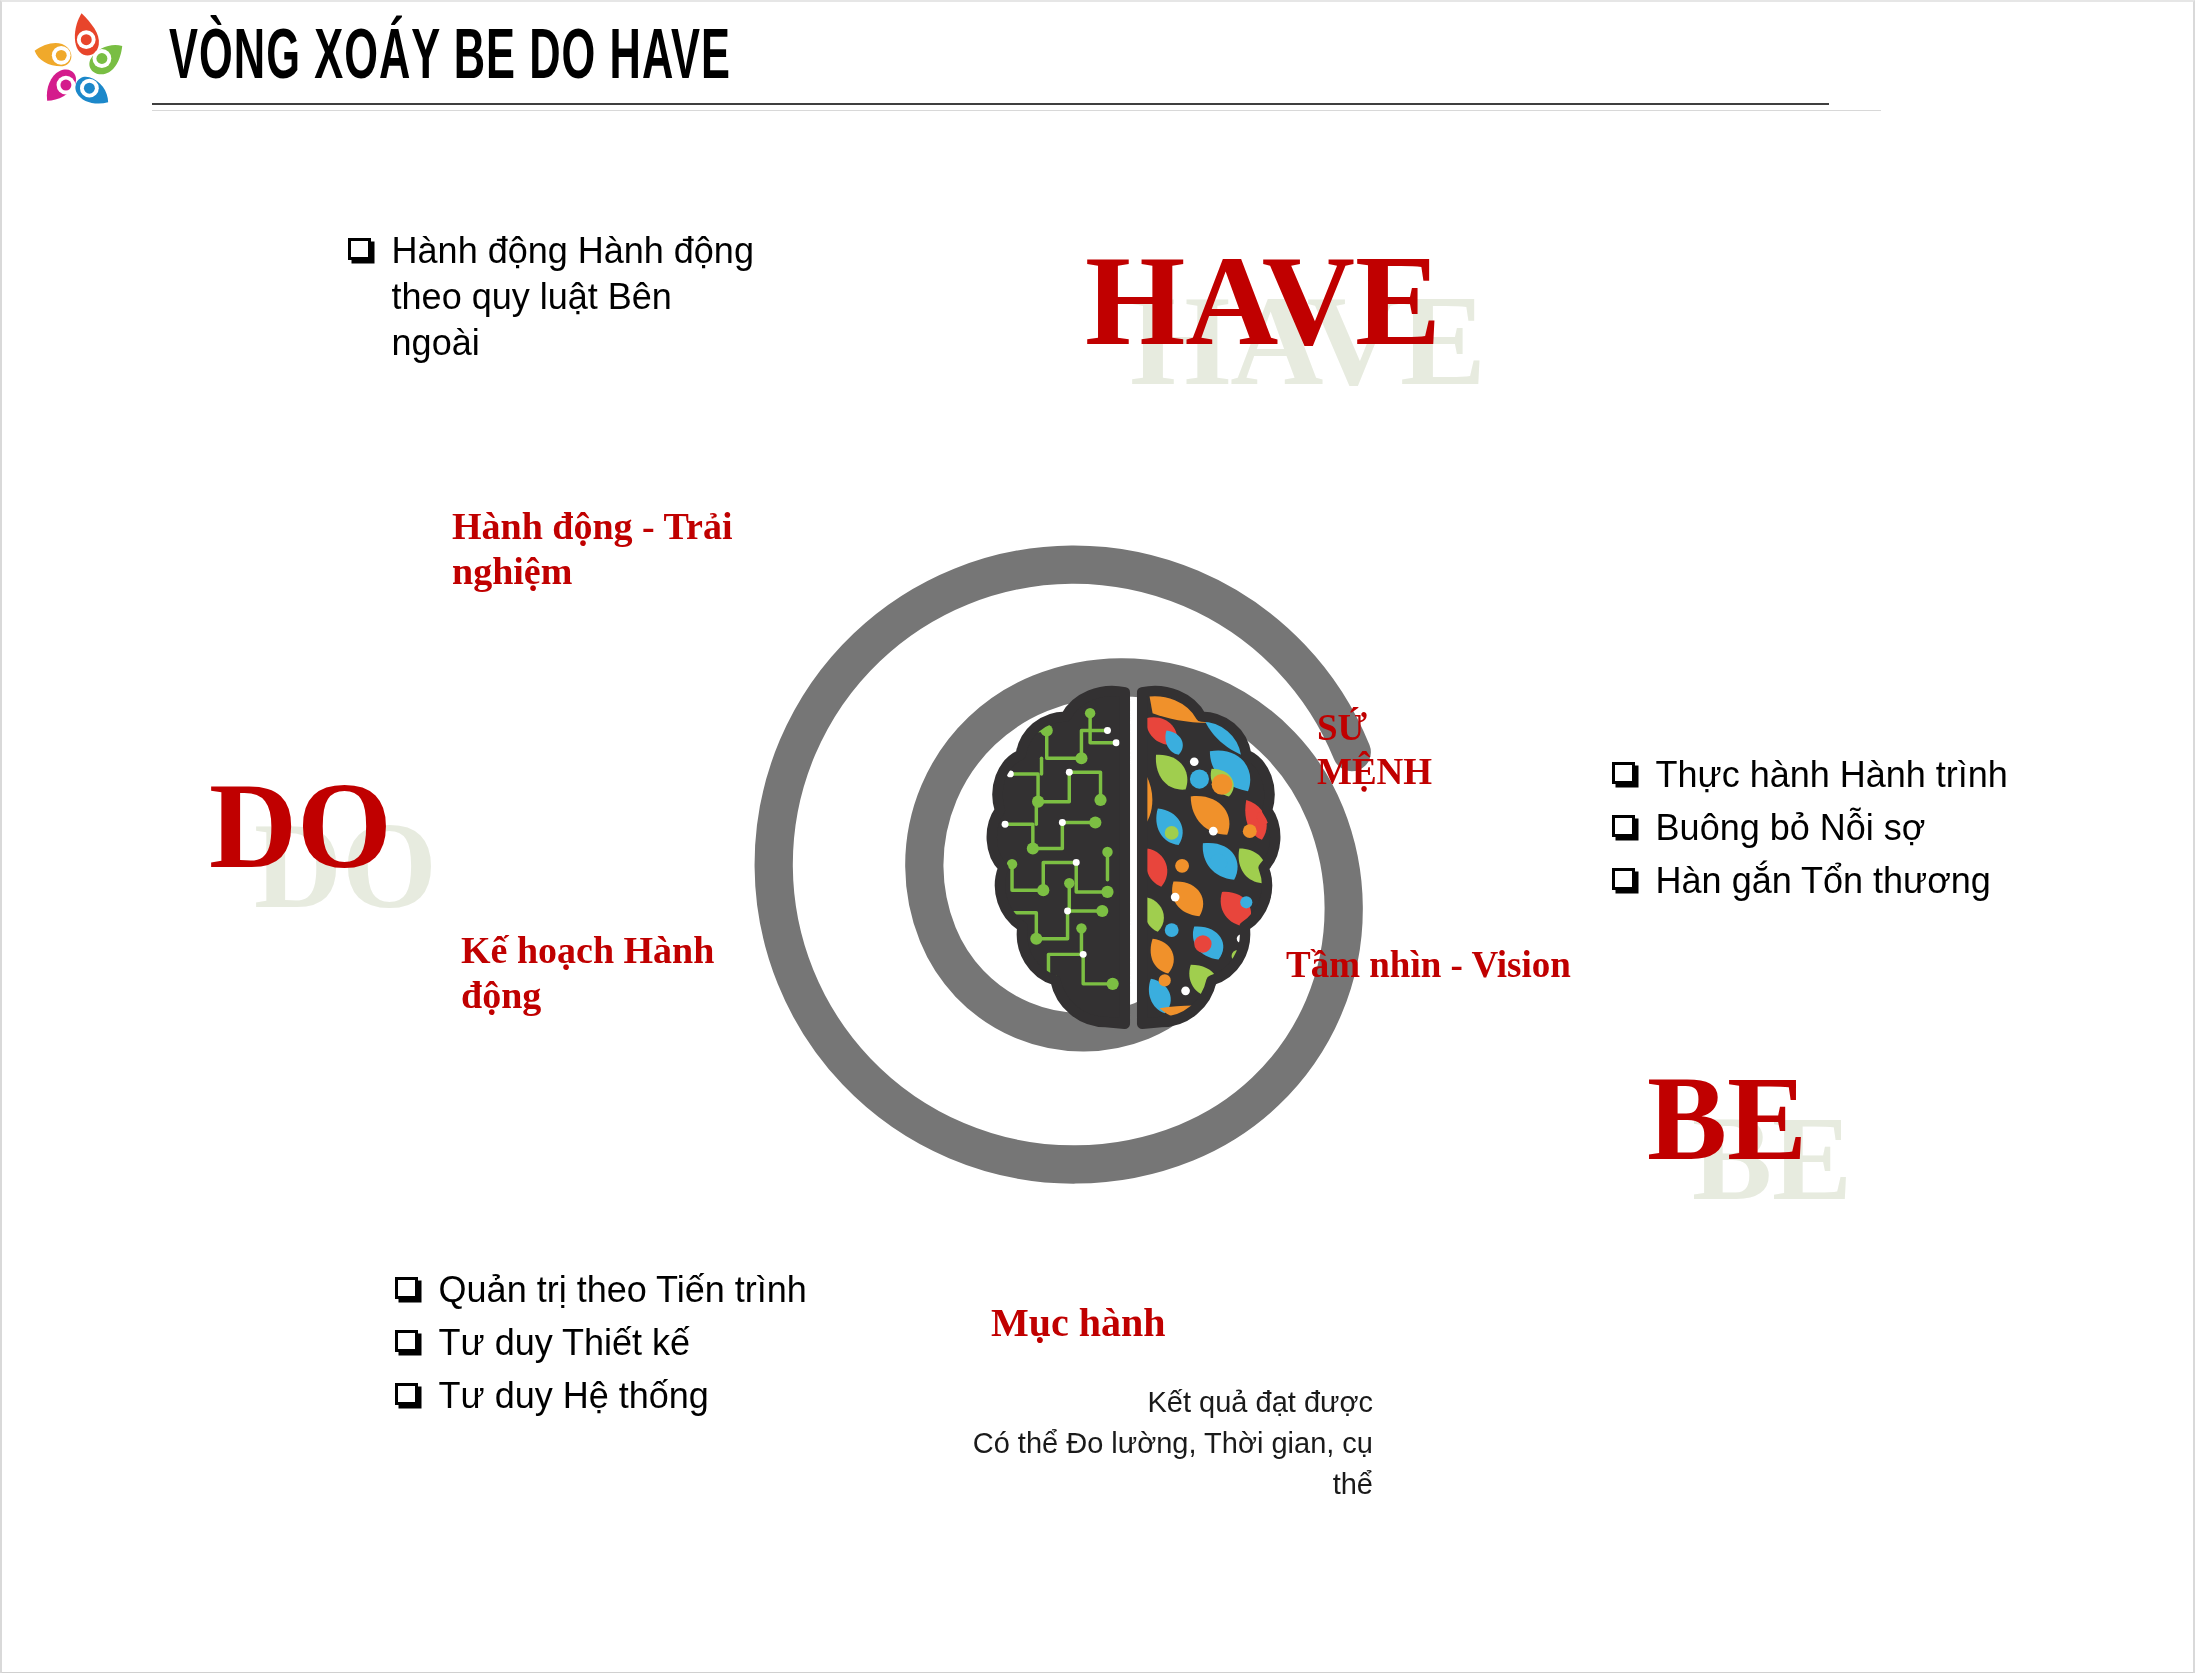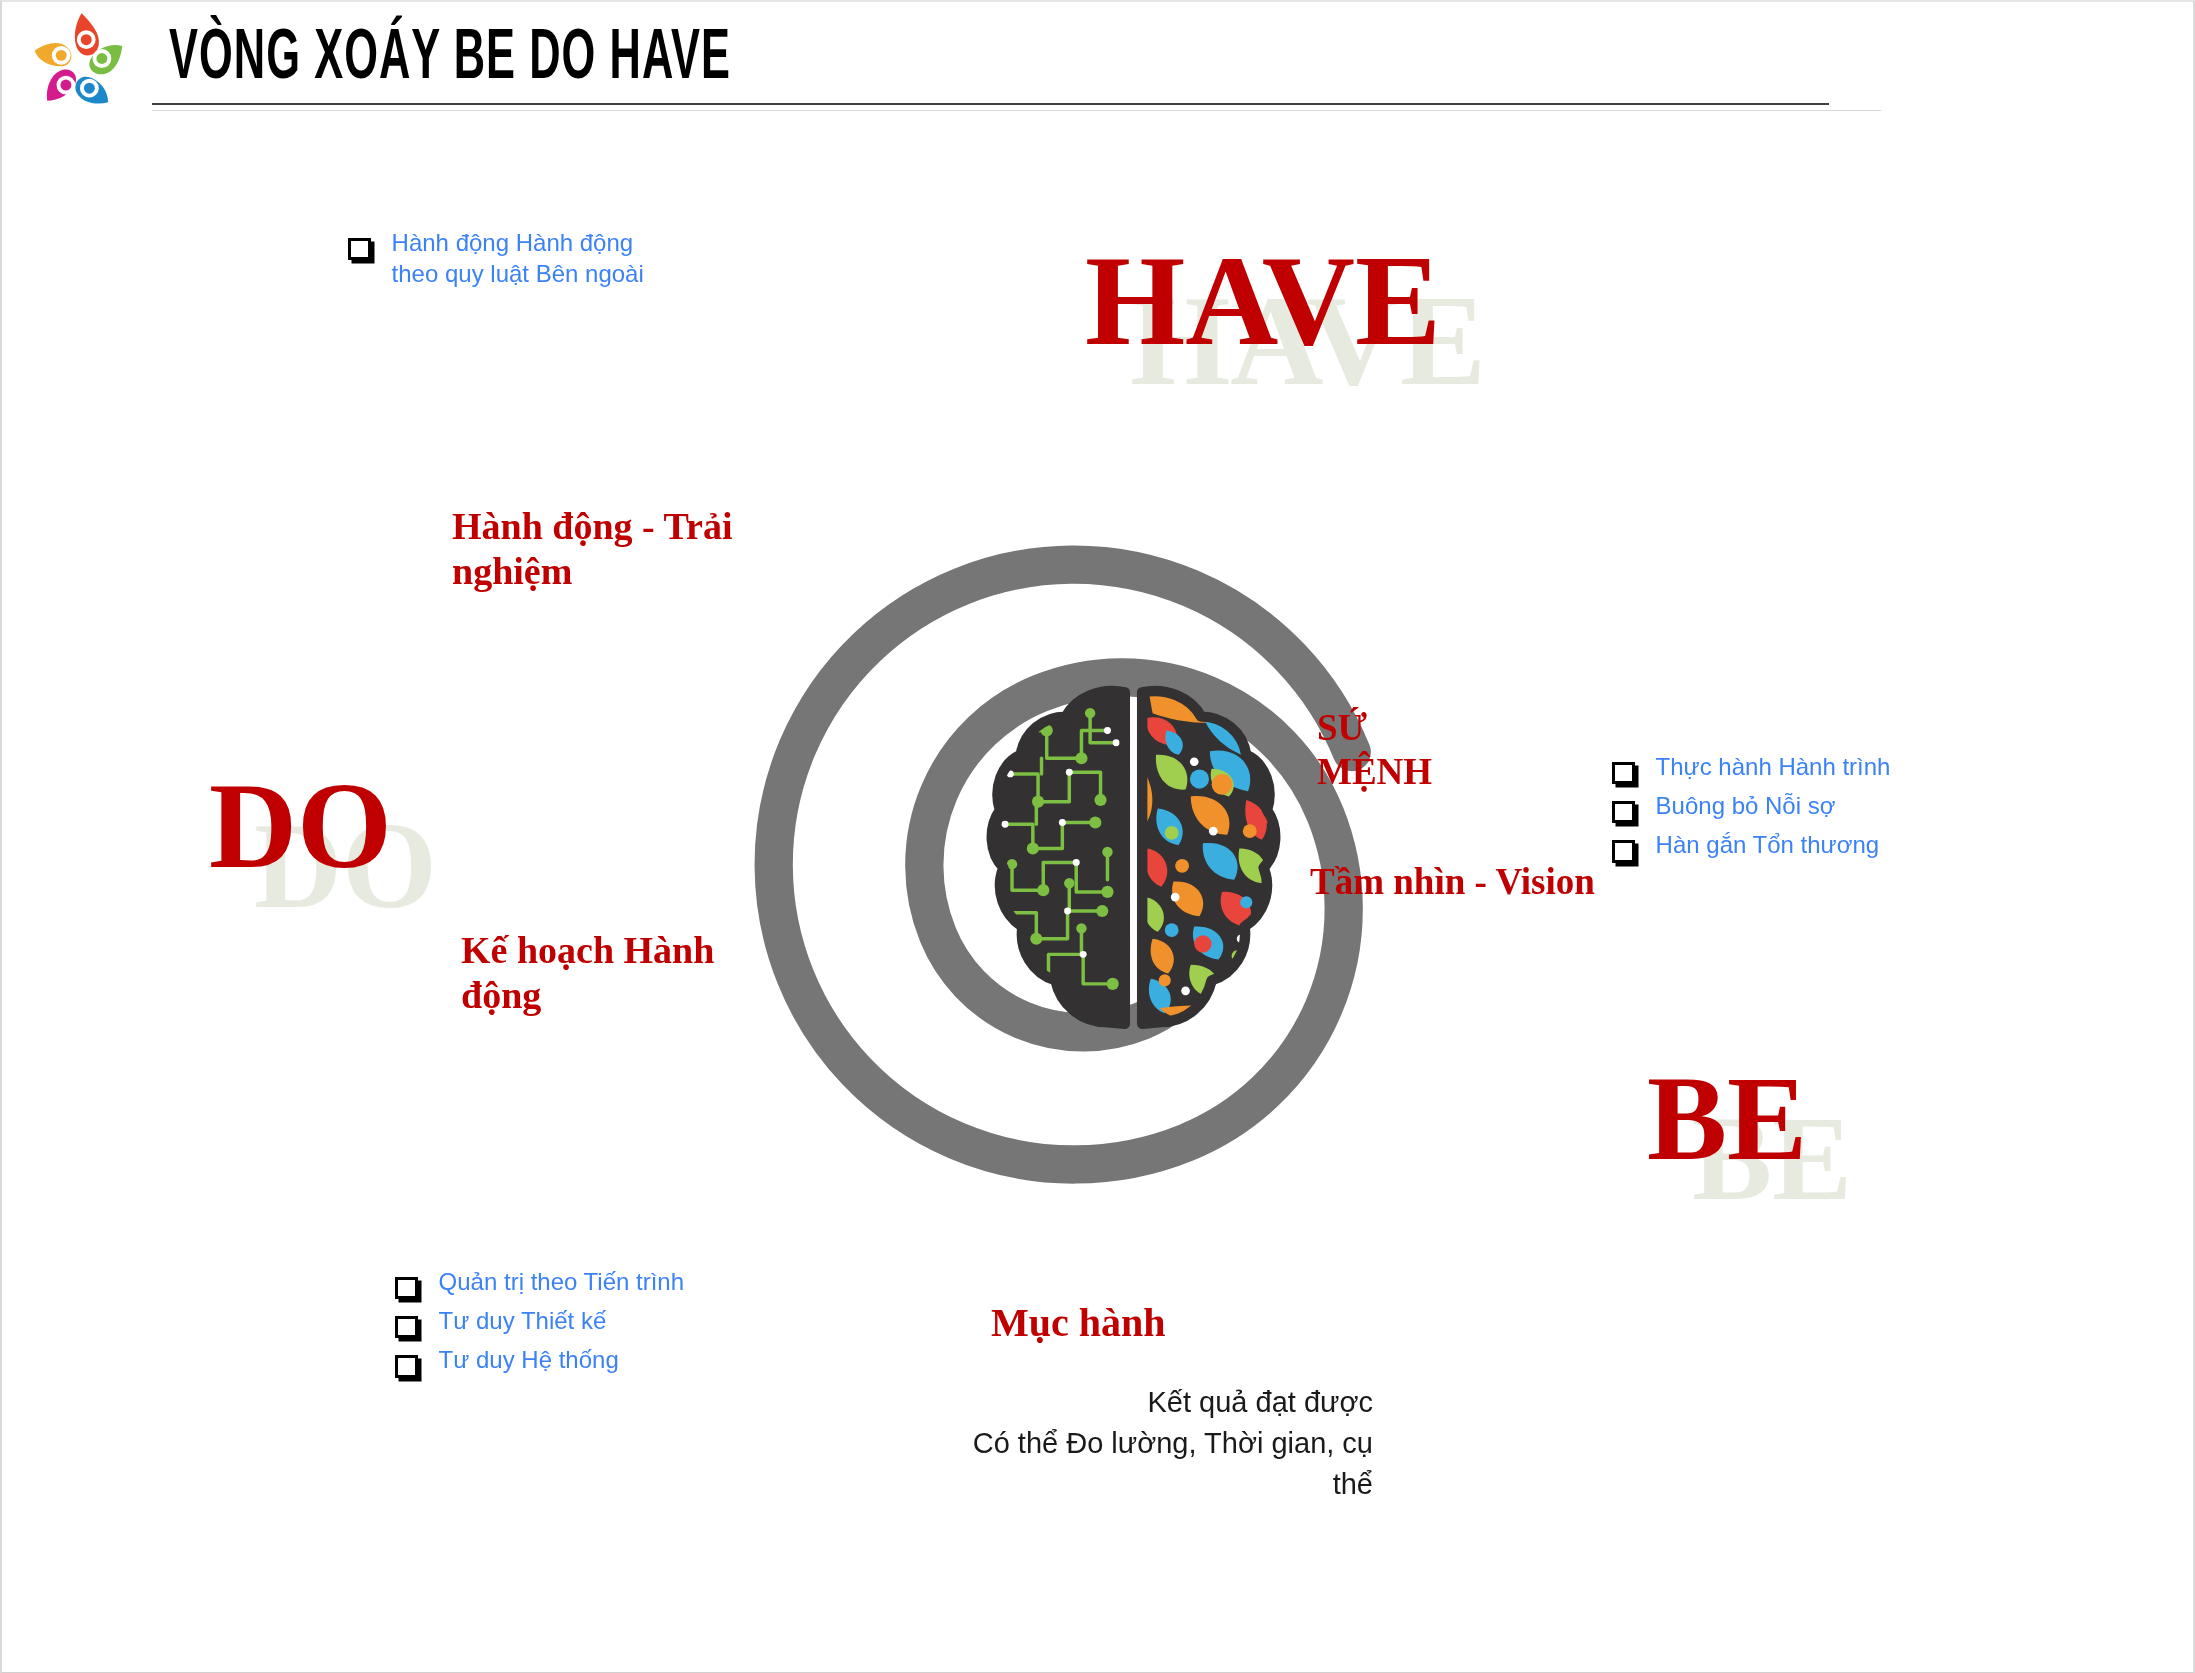--- a/index.html
+++ b/index.html
@@ -70,21 +70,21 @@
     position:absolute;
     font-family:Liberation Serif, serif;
     font-weight:bold;
     color:#C00000;
     text-align:left;
     line-height:1.18;
   }
   #cap-hanhdong{left:452px;top:504px;width:339px;font-size:38px;}
   #cap-kehoach{left:461px;top:928px;width:330px;font-size:38px;}
   #cap-sumenh{left:1317px;top:706px;width:174px;font-size:37px;}
-  #cap-tamnhin{left:1286px;top:860px;width:287px;font-size:37px;margin-left:24px;}
+  #cap-tamnhin{left:1286px;top:943px;width:287px;font-size:37px;}
   #cap-muctieu{left:991px;top:1299px;width:348px;font-size:40px;}
 
   
   .bodytext{
     position:absolute;
     font-family:"Liberation Sans",sans-serif;
     color:#1a1a1a;
     font-size:31px;
     line-height:1.32;
   }
@@ -97,23 +97,23 @@
     flex:0 0 auto;
     width:22.6px;height:22.6px;
     box-sizing:border-box;
     border:3.5px solid #000;
     margin-top:9.6px;margin-right:21px;
     box-shadow:3.5px 3.5px 0 0 #000;
     background:#fff;
   }
   .clist .txt{
     font-family:"Liberation Sans",sans-serif;
-    font-size:24px;
+    font-size:36px;
     line-height:1.28;
-    color:#3b82f6;
+    color:#000000;
     white-space:pre-line;
   }
   #list-top{left:348px;top:228px;}
   #list-top .txt{max-width:374px;}
   #list-right{left:1612px;top:752px;}
   #list-bottom{left:395px;top:1267px;}
 </style>
 </head>
 <body>
 

